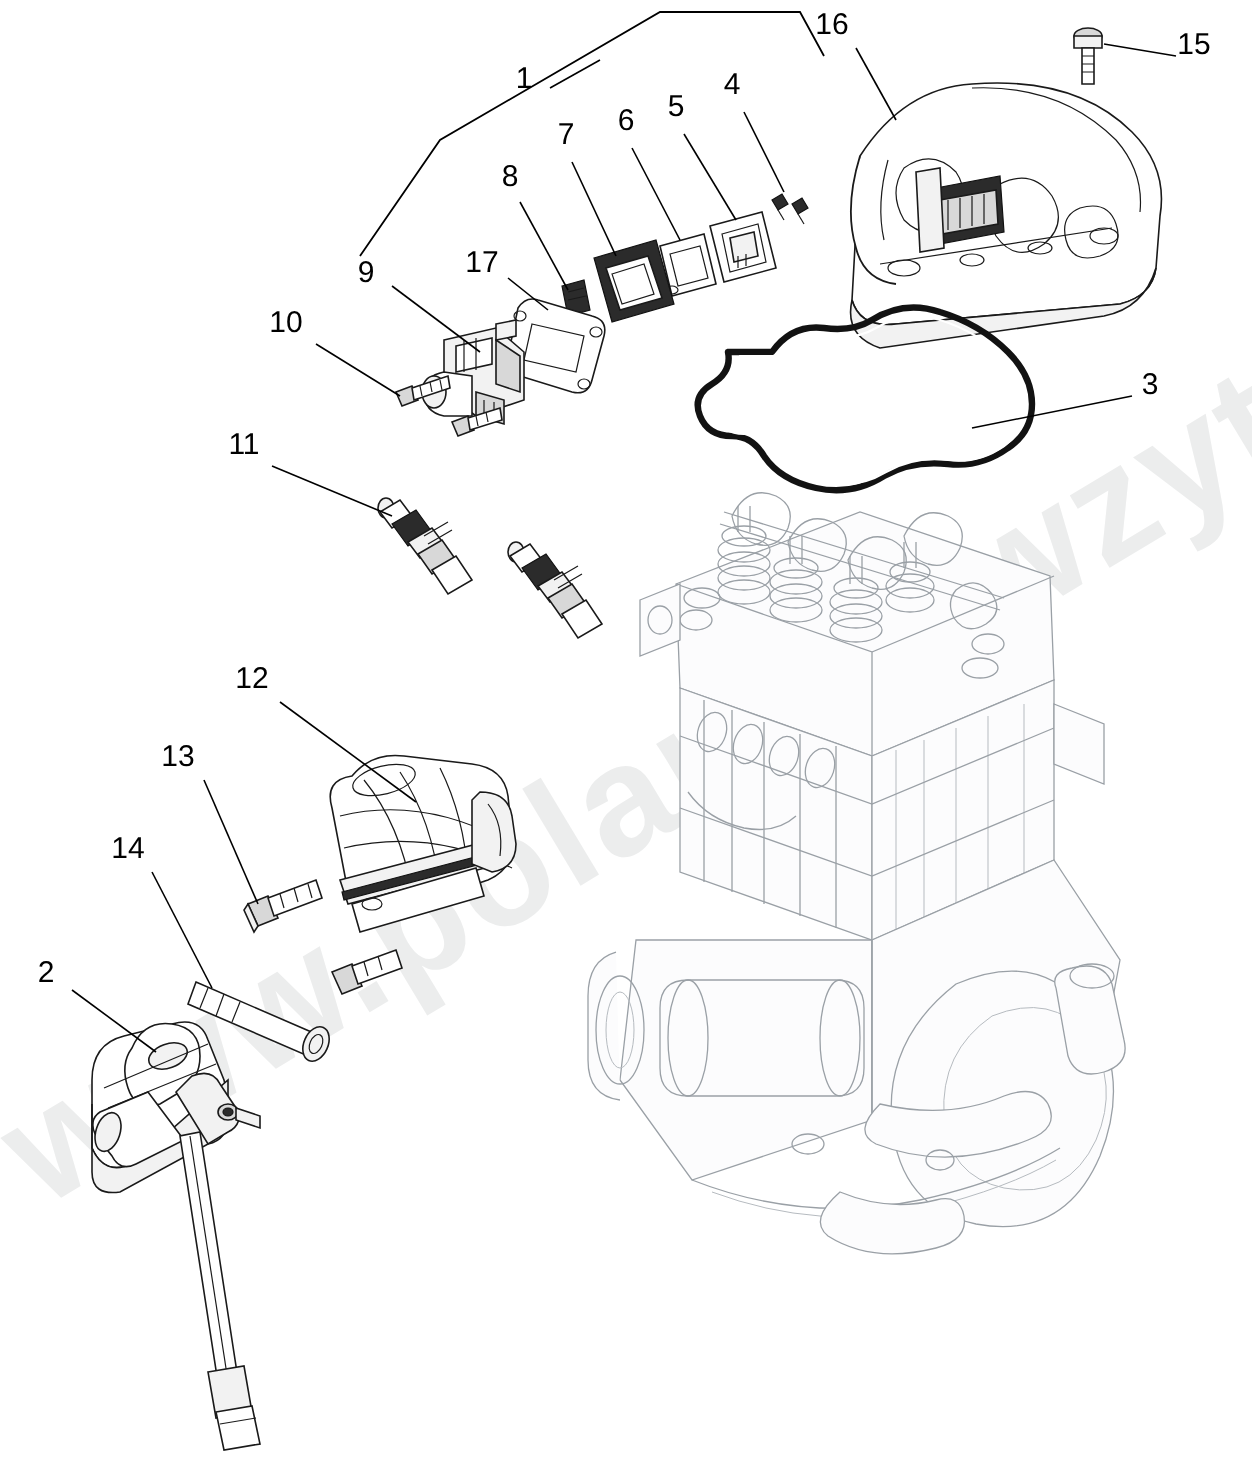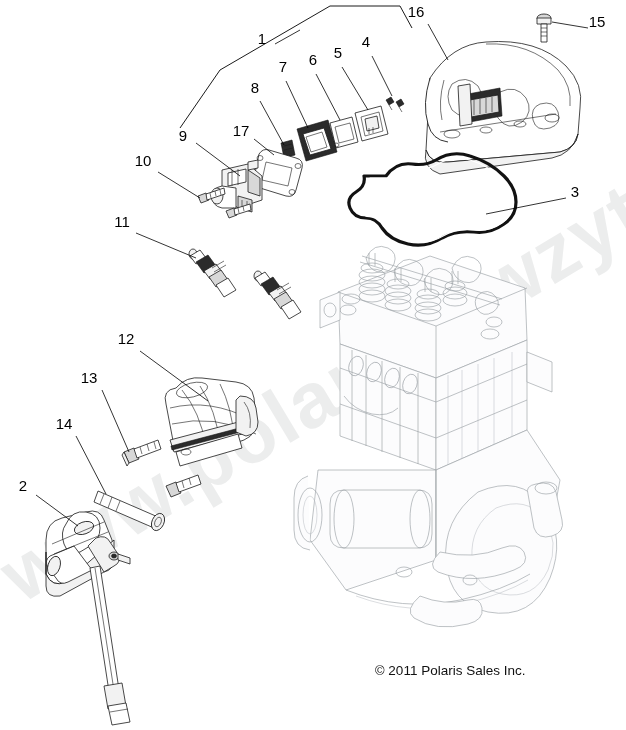--- a/index.html
+++ b/index.html
@@ -371,18 +371,14 @@
     <text class="callout-num" x="143" y="166" text-anchor="middle">10</text>
     <text class="callout-num" x="122" y="227" text-anchor="middle">11</text>
     <text class="callout-num" x="126" y="344" text-anchor="middle">12</text>
     <text class="callout-num" x="89" y="383" text-anchor="middle">13</text>
     <text class="callout-num" x="64" y="429" text-anchor="middle">14</text>
     <text class="callout-num" x="597" y="27" text-anchor="middle">15</text>
     <text class="callout-num" x="416" y="17" text-anchor="middle">16</text>
     <text class="callout-num" x="241" y="136" text-anchor="middle">17</text>
   </svg>
 
-  <div class="copyright">
-    <span class="cmark">©</span>
-    <span>2011 Polaris Sales Inc.</span>
-  </div>
 
 </div>
 
 </body></html>

